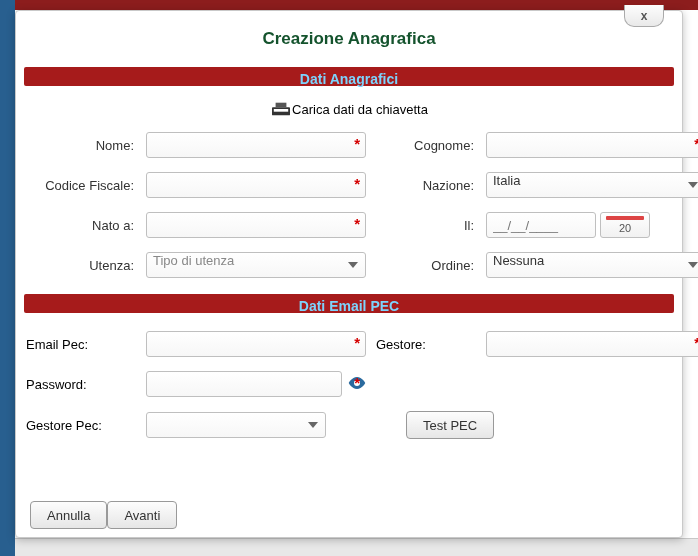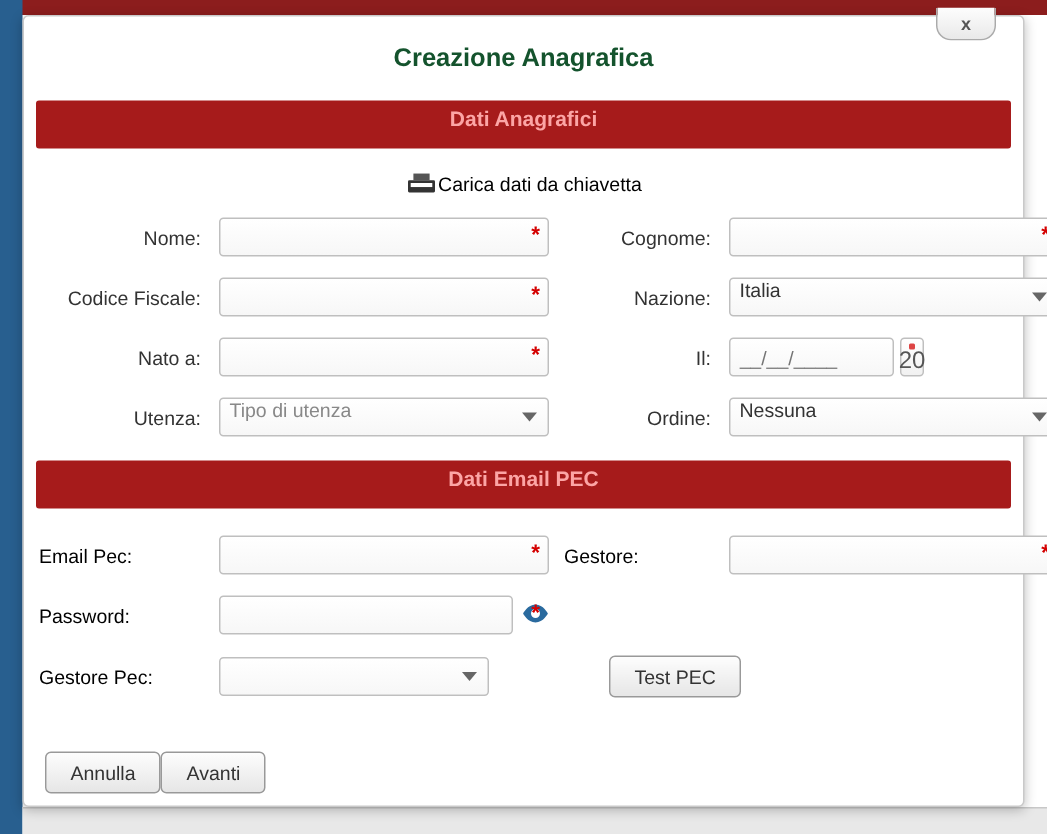--- a/index.html
+++ b/index.html
@@ -66,24 +66,24 @@
   }
   .dialog-title {
     text-align: center;
     font-size: 17px;
     font-weight: bold;
     color: #14532d;
     padding: 18px 0 14px 0;
   }
   .section-bar {
     background: #a61b1b;
-    color: #fca5a5;
+    color: #7dd3fc;
     font-weight: bold;
     text-align: center;
-    height: 32px;
+    height: 19px;
     line-height: 24px;
     font-size: 14px;
     margin: 4px 8px;
     border-radius: 2px;
   }
   .load-row {
     display: flex;
     align-items: center;
     justify-content: center;
     gap: 0;
@@ -152,26 +152,26 @@
   .date-group {
     display: flex;
     gap: 4px;
     align-items: center;
   }
   .date-in {
     width: 110px;
     color: #bbb;
   }
   .cal-btn {
-    width: 16px; height: 26px;
+    width: 50px; height: 26px;
     border: 1px solid #bfbfbf;
     border-radius: 3px;
     background: linear-gradient(#fff,#f1f1f1);
     display: flex; align-items: center; justify-content: center;
-    font-size: 16px;
+    font-size: 11px;
     color: #555;
     cursor: pointer;
     position: relative;
   }
   .cal-btn::before {
     content: "";
     position: absolute;
     top: 3px; left: 5px; right: 5px; height: 4px;
     background: #d44; border-radius: 1px;
   }

